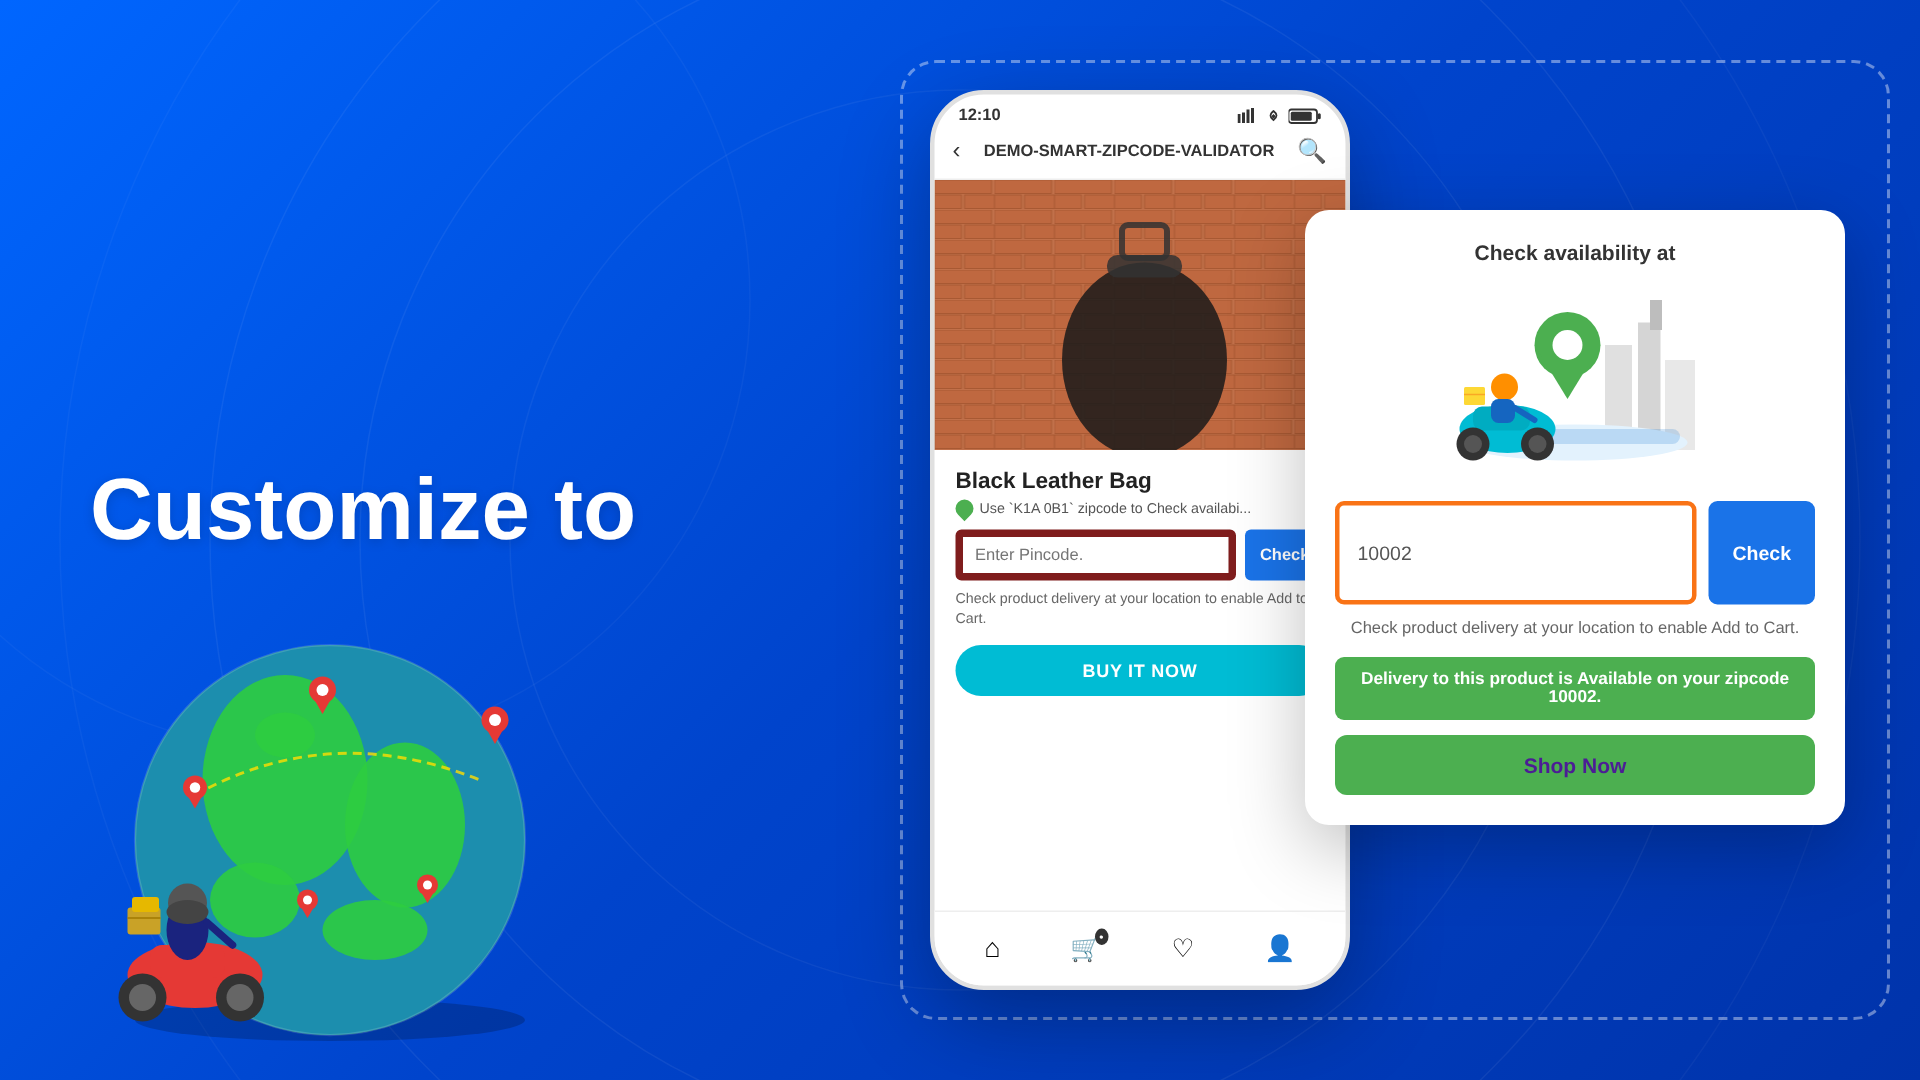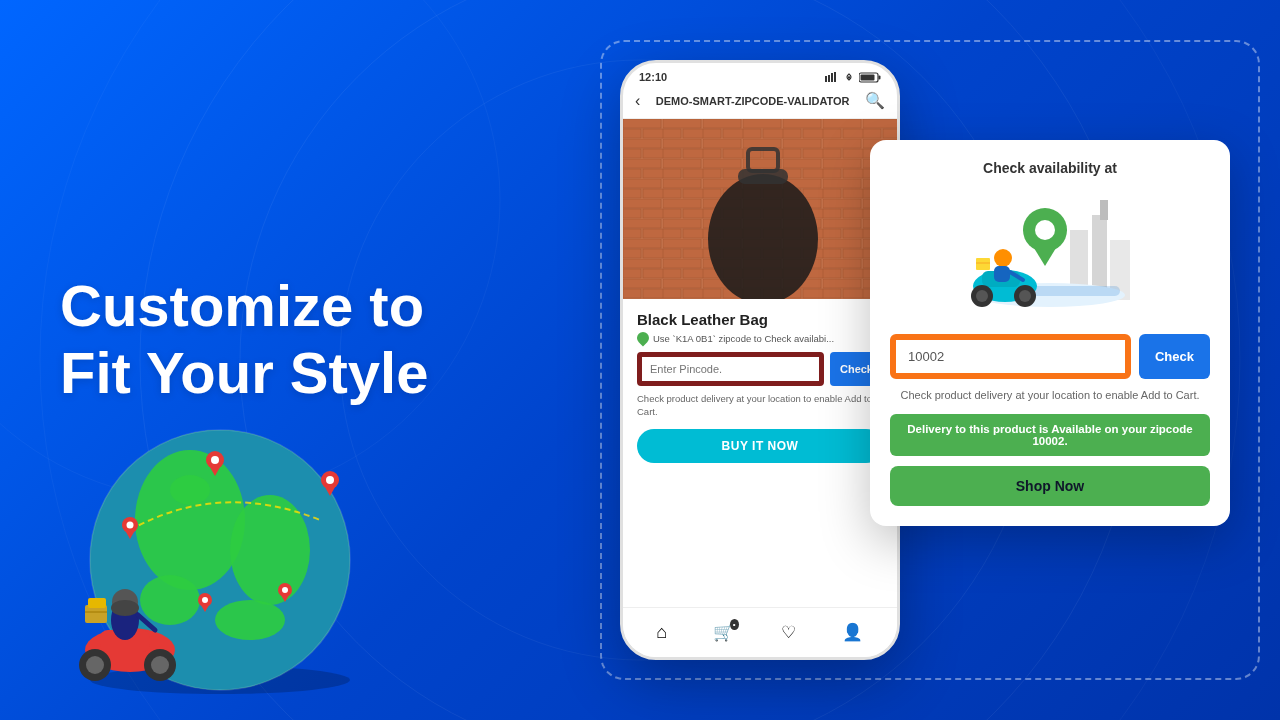--- a/index.html
+++ b/index.html
@@ -251,23 +251,23 @@
     }
 
     .popup-input-row {
       display: flex;
       gap: 8px;
       margin-bottom: 8px;
     }
 
     .popup-input {
       flex: 1;
-      border: 6px solid #f97316;
+      border: 3px solid #f97316;
       border-radius: 6px;
-      padding: 9px 12px;
+      padding: 24px 12px;
       font-size: 13px;
       color: #555;
     }
 
     .popup-check-btn {
       background: #1a73e8;
       color: white;
       border: none;
       border-radius: 6px;
       padding: 8px 16px;
@@ -291,21 +291,21 @@
       padding: 9px 16px;
       font-size: 11.5px;
       font-weight: 600;
       text-align: center;
       margin-bottom: 10px;
     }
 
     .popup-shop-btn {
       width: 100%;
       background: #4caf50;
-      color: #0f172a;
+      color: #4c1d95;
       border: none;
       border-radius: 8px;
       padding: 12px;
       font-size: 14px;
       font-weight: 700;
       cursor: pointer;
       text-align: center;
     }
 
     
@@ -335,21 +335,20 @@
     <circle cx="640" cy="360" r="400" fill="none" stroke="rgba(255,255,255,0.06)" stroke-width="1"></circle>
     <circle cx="640" cy="360" r="300" fill="none" stroke="rgba(255,255,255,0.05)" stroke-width="1"></circle>
     <circle cx="640" cy="360" r="600" fill="none" stroke="rgba(255,255,255,0.04)" stroke-width="1"></circle>
     <circle cx="200" cy="200" r="300" fill="none" stroke="rgba(255,255,255,0.04)" stroke-width="1"></circle>
   </svg>
 </div>
 
 <div class="left-section">
   <h1 class="hero-title">
     <span>Customize to</span><br>
-    <span>Fit Your Style</span>
   </h1>
 </div>
 
 <div class="globe-container">
   <svg viewBox="0 0 380 320" xmlns="http://www.w3.org/2000/svg">
 
     <ellipse cx="190" cy="300" rx="130" ry="14" fill="rgba(0,0,0,0.2)"></ellipse>
 
     <circle cx="190" cy="180" r="130" fill="#1a9e2e"></circle>
 

